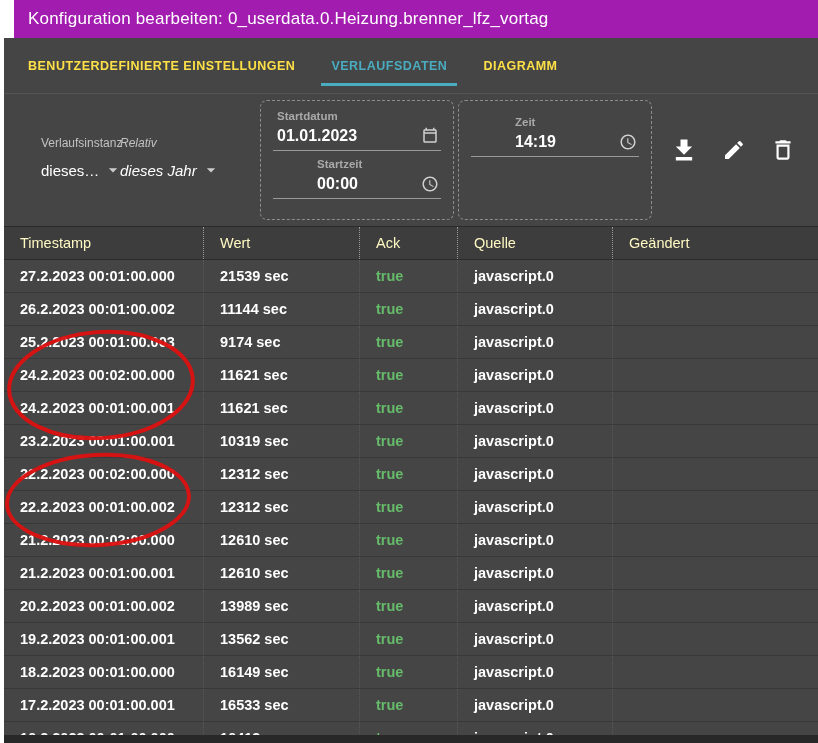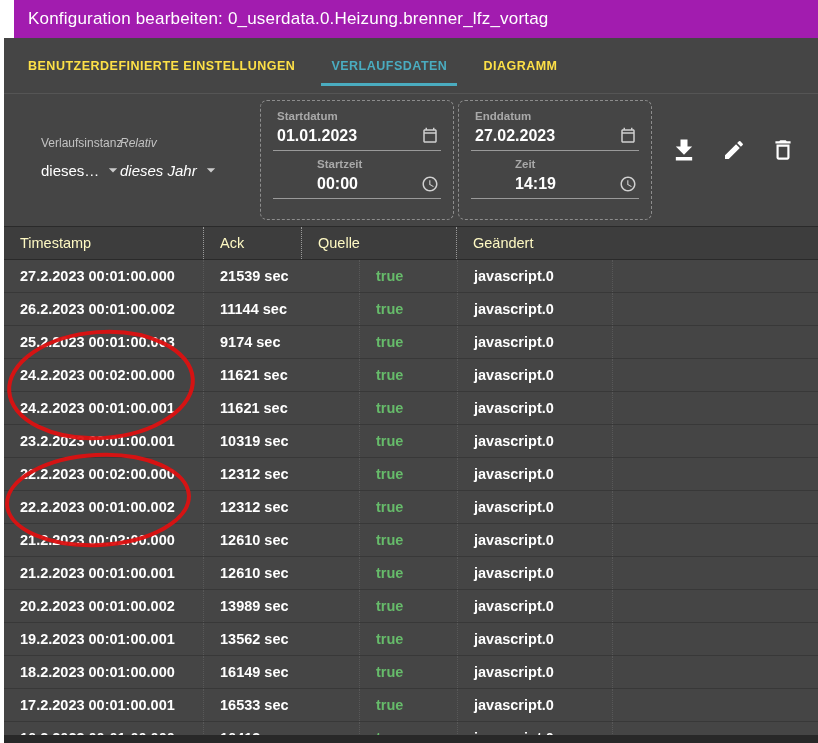--- a/index.html
+++ b/index.html
@@ -175,29 +175,20 @@
         <div class="fvr">
           <span class="fval">00:00</span>
           <svg class="ficon" viewBox="0 0 24 24">
               <path d="M11.99 2C6.47 2 2 6.48 2 12s4.47 10 9.99 10C17.52 22 22 17.52 22 12S17.52 2 11.99 2zm.01 18c-4.42 0-8-3.58-8-8s3.58-8 8-8 8 3.58 8 8-3.58 8-8 8zm.5-13H11v6l5.25 3.15.75-1.23-4.5-2.67z"></path>
             </svg>
         </div>
       </div>
     </div>
 
     <div class="datebox end">
-      <div class="field">
-        <div class="flabel">Enddatum</div>
-        <div class="fvr">
-          <span class="fval">27.02.2023</span>
-          <svg class="ficon" viewBox="0 0 24 24">
-              <path d="M19 3h-1V1h-2v2H8V1H6v2H5c-1.1 0-2 .9-2 2v14c0 1.1.9 2 2 2h14c1.1 0 2-.9 2-2V5c0-1.1-.9-2-2-2zm0 16H5V9h14v10zM5 7V5h14v2H5z"></path>
-            </svg>
-        </div>
-      </div>
       <div class="field time">
         <div class="flabel">Zeit</div>
         <div class="fvr">
           <span class="fval">14:19</span>
           <svg class="ficon" viewBox="0 0 24 24">
               <path d="M11.99 2C6.47 2 2 6.48 2 12s4.47 10 9.99 10C17.52 22 22 17.52 22 12S17.52 2 11.99 2zm.01 18c-4.42 0-8-3.58-8-8s3.58-8 8-8 8 3.58 8 8-3.58 8-8 8zm.5-13H11v6l5.25 3.15.75-1.23-4.5-2.67z"></path>
             </svg>
         </div>
       </div>
     </div>
@@ -217,20 +208,21 @@
         <svg width="26" height="26" viewBox="0 0 24 24">
             <path d="M6 19c0 1.1.9 2 2 2h8c1.1 0 2-.9 2-2V7H6v12zM8 9h8v10H8V9zm7.5-5-1-1h-5l-1 1H5v2h14V4h-3.5z"></path>
           </svg>
       </button>
     </div>
 
   </div>
 
   <div class="thead">
     <div class="col c0">Timestamp</div>
+    <div class="col c1">Wert</div>
     <div class="col c2">Ack</div>
     <div class="col c3">Quelle</div>
     <div class="col c4">Geändert</div>
   </div>
 
   <div class="tbody">
   <div class="trow">
     <div class="col c0">27.2.2023 00:01:00.000</div>
     <div class="col c1">21539 sec</div>
     <div class="col c2 ack">true</div>

